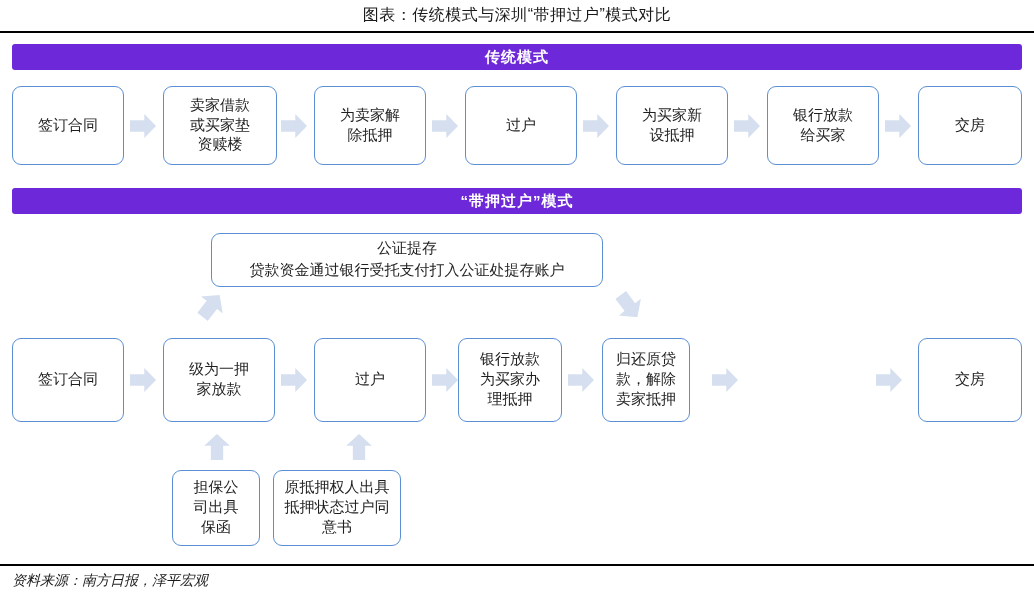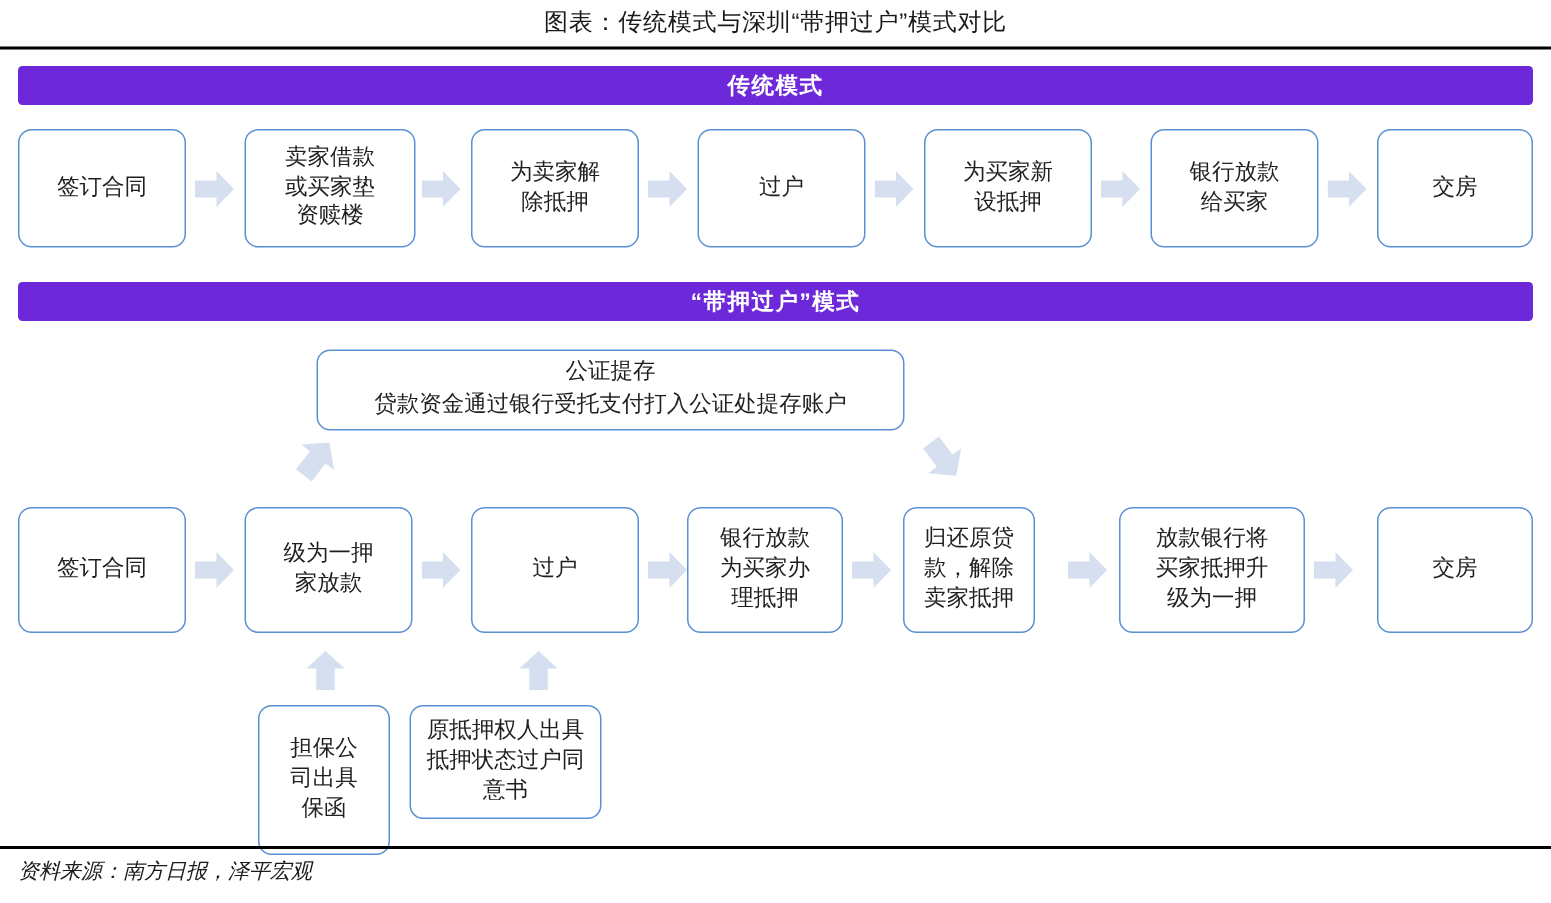--- a/index.html
+++ b/index.html
@@ -156,31 +156,28 @@
   <div class="node" style="left:458px;top:338px;width:104px;height:84px;">银行放款
 为买家办
 理抵押</div>
   <div class="arrow-r" style="left:568px;top:367px;"></div>
 
   <div class="node" style="left:602px;top:338px;width:88px;height:84px;">归还原贷
 款，解除
 卖家抵押</div>
   <div class="arrow-r" style="left:712px;top:367px;"></div>
 
-  <div class="node" style="left:746px;top:338px;width:124px;height:84px;">放款银行将
-买家抵押升
-级为一押</div>
   <div class="arrow-r" style="left:876px;top:367px;"></div>
 
   <div class="node" style="left:918px;top:338px;width:104px;height:84px;">交房</div>
 
   <div class="arrow-u" style="left:203px;top:434px;"></div>
   <div class="arrow-u" style="left:345px;top:434px;"></div>
 
-  <div class="node" style="left:172px;top:470px;width:88px;height:100px;">担保公
+  <div class="node" style="left:172px;top:470px;width:88px;height:76px;">担保公
 司出具
 保函</div>
   <div class="node" style="left:273px;top:470px;width:128px;height:76px;">原抵押权人出具
 抵押状态过户同
 意书</div>
 
   <div class="rule-bottom"></div>
   <div class="source">资料来源：南方日报，泽平宏观</div>
 
 </div>

